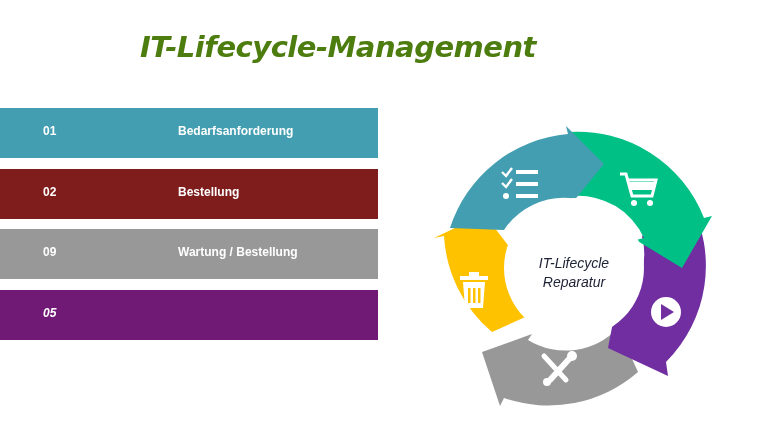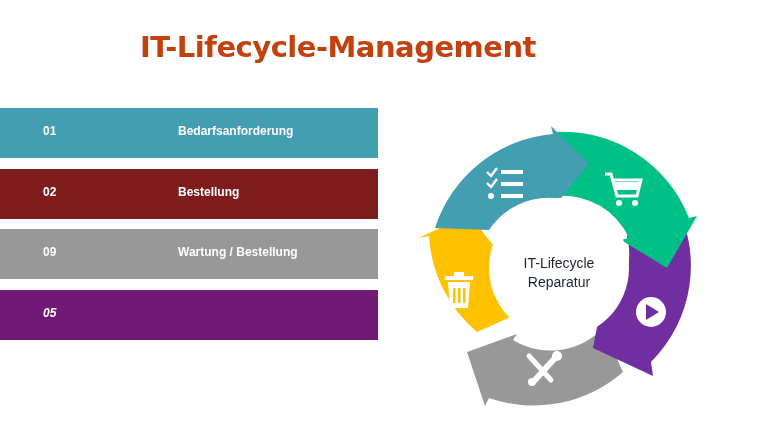--- a/index.html
+++ b/index.html
@@ -7,30 +7,31 @@
     width: 780px; height: 439px; overflow: hidden;
     background: #ffffff;
     font-family: "Liberation Sans", "DejaVu Sans", sans-serif;
     position: relative;
   }
   .title {
     position: absolute; left: 0; top: 30px; width: 676px;
     text-align: center;
     font-family: "DejaVu Sans", "Liberation Sans", sans-serif;
     font-weight: bold; font-size: 29px; letter-spacing: -0.5px;
-    color: #c2410c;
+    color: #4d7c0f;
+    font-style: italic;
   }
   .bars { position: absolute; left: 0; top: 108px; width: 378px; }
   .bar {
     position: relative; height: 50px; margin-bottom: 10.6px;
     color: #ffffff; font-size: 12px; font-weight: bold;
   }
   .bar .num { position: absolute; left: 43px; top: 16px; }
   .bar .label { position: absolute; left: 178px; top: 16px; }
-  .cycle { position: absolute; left: 405px; top: 118px; width: 310px; height: 310px; }
+  .cycle { position: absolute; left: 420px; top: 118px; width: 310px; height: 310px; font-style: italic; }
   .cycle svg { position: absolute; left: 0; top: 0; }
   .center-label {
     position: absolute; left: 92px; top: 136px; width: 124px;
     text-align: center; color: #1e2235; font-size: 14px; line-height: 19px;
   }
 </style>
 </head>
 <body>
 
 <div class="title">IT-Lifecycle-Management</div>

